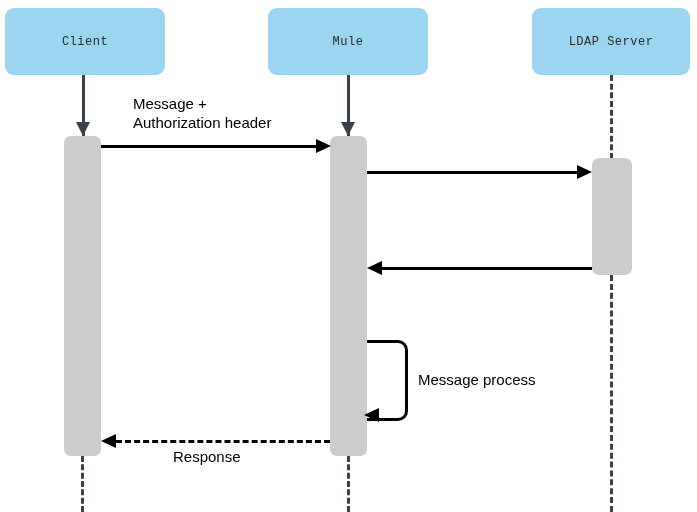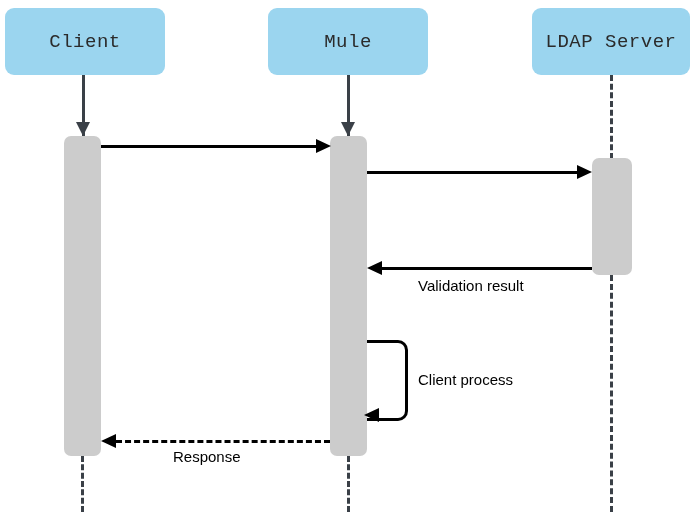--- a/index.html
+++ b/index.html
@@ -18,21 +18,21 @@
   .participant-box {
     position: absolute;
     background: #9BD5EF;
     border-radius: 9px;
     display: flex;
     align-items: center;
     justify-content: center;
   }
   .participant-label {
     font-family: "Liberation Mono", monospace;
-    font-size: 19px;
+    font-size: 12px;
     color: #2b2b2b;
     letter-spacing: 0.5px;
     white-space: nowrap;
   }
   .lifeline-dashed {
     position: absolute;
     width: 0;
     border-left: 3px dashed #3a4047;
   }
   .lifeline-solid {
@@ -117,29 +117,29 @@
   <div class="participant-box" style="left:532px; top:8px; width:158px; height:67px;">
     <span class="participant-label">LDAP Server</span>
   </div>
 
   <div class="participant-box" style="left:268px; top:8px; width:160px; height:67px;">
     <span class="participant-label">Mule</span>
   </div>
 
   <div class="msg-line" style="left:101px; top:145px; width:215px;"></div>
   <div class="arrowhead right" style="left:316px; top:139px;"></div>
+  <div class="msg-label" style="left:133px; top:94px;"><span>Message +</span><br><span>Authorization header</span></div>
 
   <div class="msg-line" style="left:367px; top:171px; width:210px;"></div>
   <div class="arrowhead right" style="left:577px; top:165px;"></div>
 
   <div class="msg-line" style="left:382px; top:267px; width:210px;"></div>
   <div class="arrowhead left" style="left:367px; top:261px;"></div>
-  <div class="msg-label" style="left:418px; top:276px;">Validation result</div>
 
   <div class="self-loop" style="left:367px; top:340px; width:38px; height:75px;"></div>
   <div class="arrowhead left" style="left:364px; top:408px;"></div>
-  <div class="msg-label" style="left:418px; top:370px;">Client process</div>
+  <div class="msg-label" style="left:418px; top:370px;">Message process</div>
 
   <div class="msg-line dashed" style="left:116px; top:440px; width:214px;"></div>
   <div class="arrowhead left" style="left:101px; top:434px;"></div>
   <div class="msg-label" style="left:173px; top:447px;text-align:center;">Response</div>
 
 </div>
 
 </body></html>

